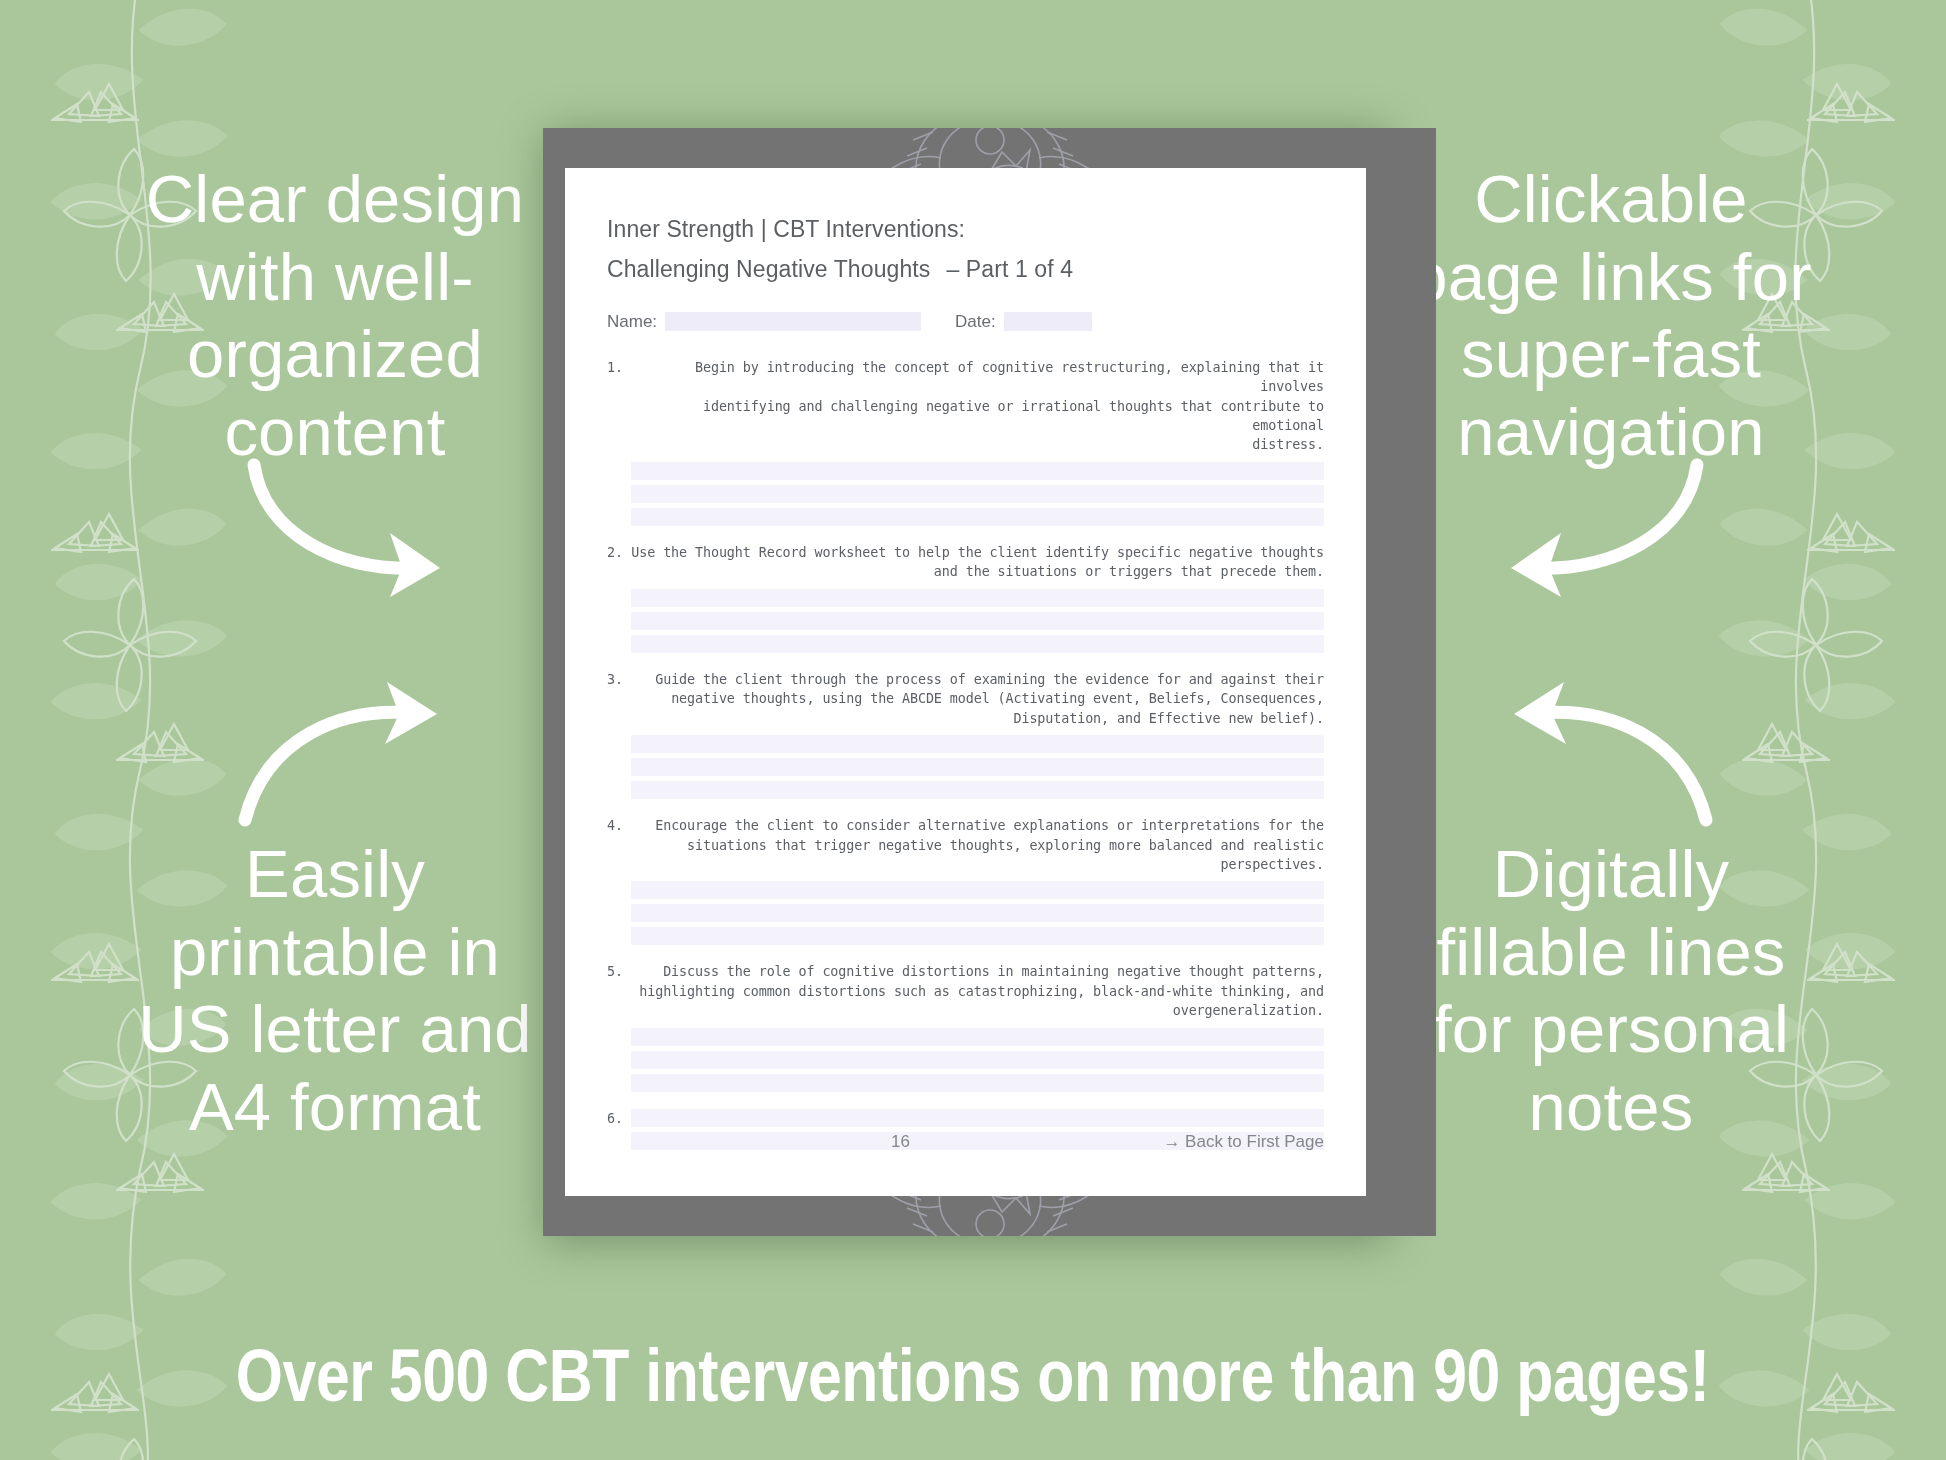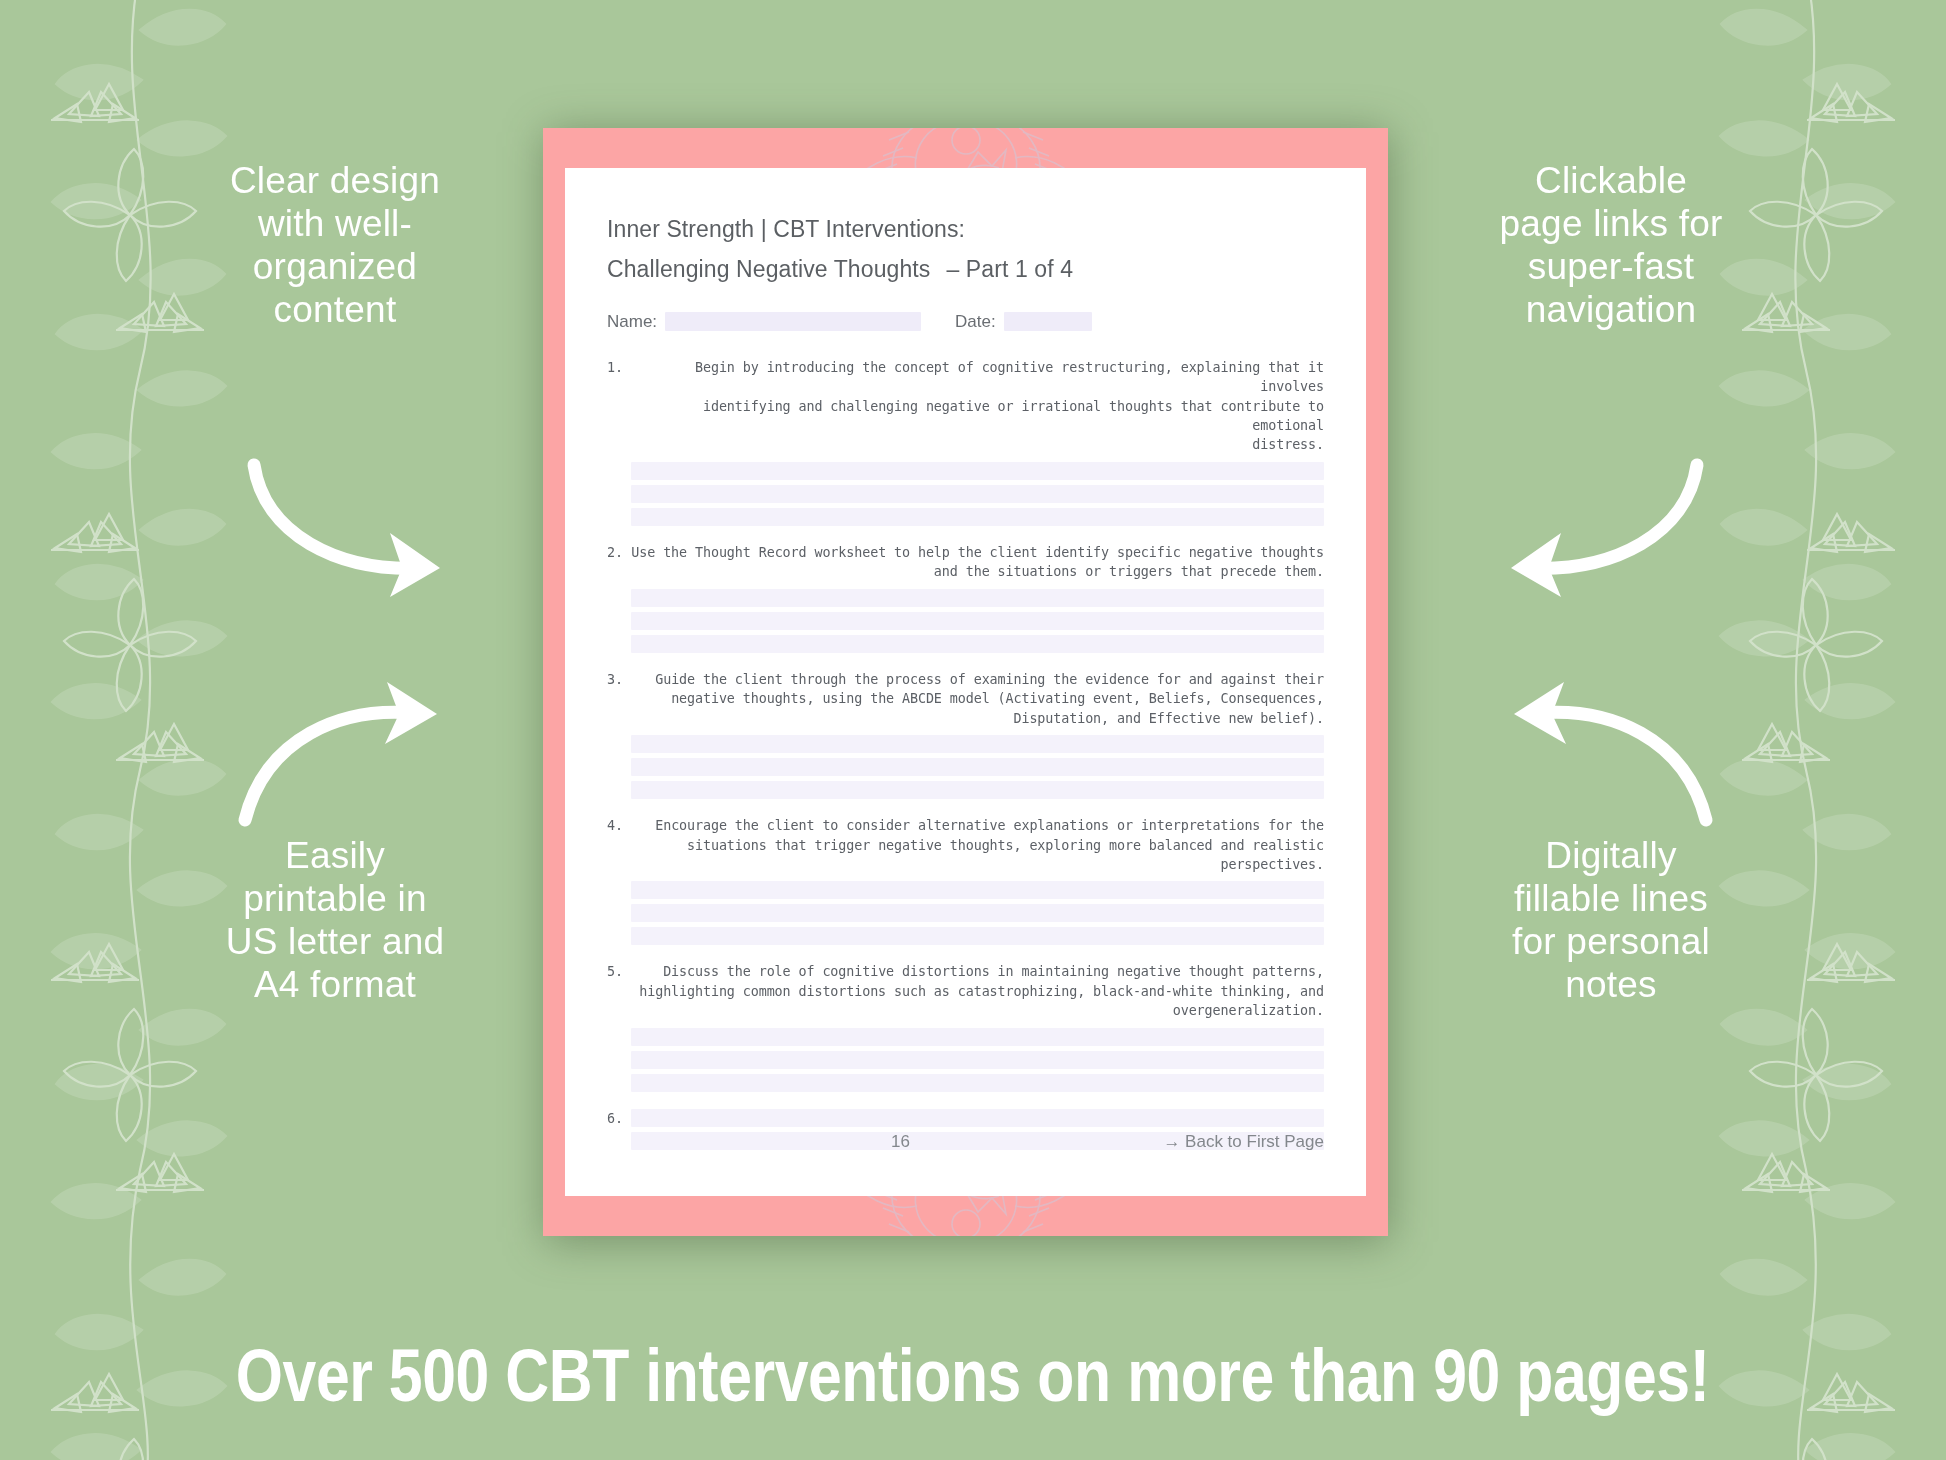--- a/index.html
+++ b/index.html
@@ -32,21 +32,21 @@
   }
   .vine.left  { left: -10px; }
   .vine.right { right: -10px; transform: scaleX(-1); }
 
   
   .caption {
     position: absolute;
     color: #ffffff;
     text-align: center;
     font-weight: 300;
-    font-size: 37px;
+    font-size: 67px;
     line-height: 1.16;
     letter-spacing: .2px;
     font-family: "Liberation Sans", sans-serif;
     white-space: pre-line;
   }
   #cap-tl { left: 55px;  top: 160px;  width: 560px; }
   #cap-bl { left: 55px;  top: 835px;  width: 560px; }
   #cap-tr { right: 55px; top: 160px;  width: 560px; }
   #cap-br { right: 55px; top: 835px;  width: 560px; }
 
@@ -67,22 +67,23 @@
     background: rgba(40,60,30,.38);
     filter: blur(22px);
     border-radius: 4px;
   }
   #worksheet {
     position: absolute;
     left: 543px;
     top: 128px;
     width: 845px;
     height: 1108px;
-    background: #fca5a5;
+    background: #737373;
     overflow: hidden;
+    padding-left: 48px;
   }
   .mandala {
     position: absolute;
     left: 50%;
     transform: translateX(-50%);
     width: 330px;
     opacity: .5;
     pointer-events: none;
   }
   .mandala.top    { top: -52px; }

